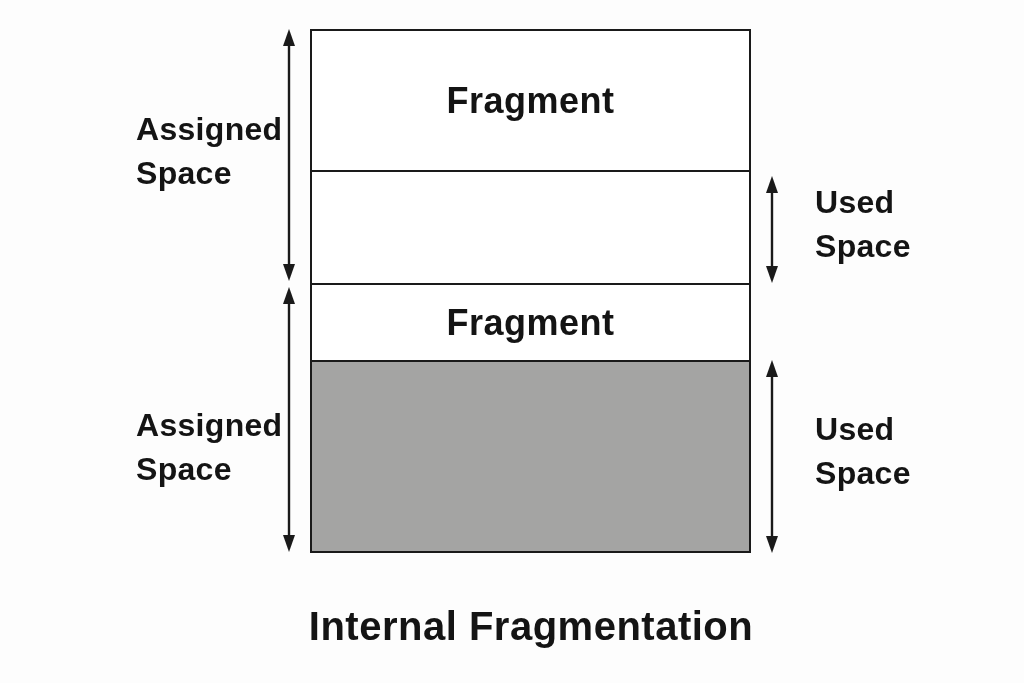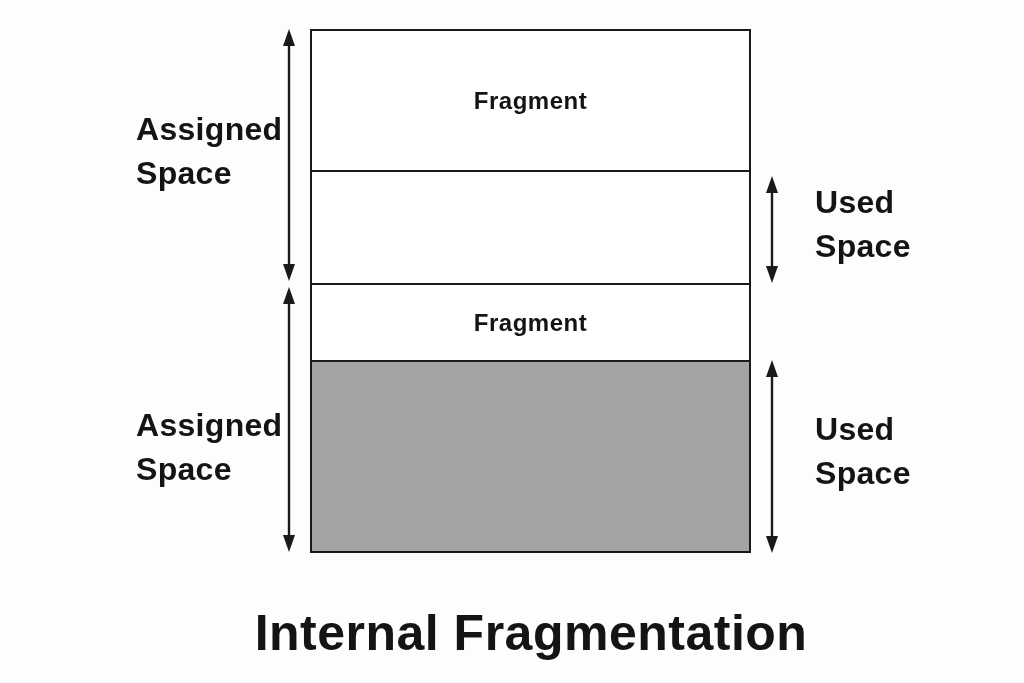--- a/index.html
+++ b/index.html
@@ -21,40 +21,40 @@
   .box{
     position:absolute;left:310px;top:29px;width:441px;height:524px;
     border:2px solid var(--line);background:#ffffff;
   }
   .sec{position:relative;width:100%;display:flex;align-items:center;justify-content:center;}
   .sec-frag-1{height:139px;background:#ffffff;}
   .sec-used-1{height:113px;background:#ffffff;border-top:2px solid var(--line);}
   .sec-frag-2{height:77px;background:#ffffff;border-top:2px solid var(--line);}
   .sec-used-2{height:191px;background:var(--used-fill);border-top:2px solid var(--line);}
   .frag-label{
-    font-size:24px;font-weight:700;letter-spacing:.5px;color:var(--text);
+    font-size:36px;font-weight:700;letter-spacing:.5px;color:var(--text);
   }
 
   
   .varrow{position:absolute;display:block;}
 
   
   .side-label{
     position:absolute;font-size:32px;font-weight:700;letter-spacing:.3px;
     line-height:44px;white-space:pre-line;color:var(--text);margin-left:19px;
   }
   .lbl-assigned-1{left:117px;top:107px;}
   .lbl-assigned-2{left:117px;top:403px;}
   .lbl-used-1{left:796px;top:180px;}
   .lbl-used-2{left:796px;top:407px;}
 
   
   .title{
     position:absolute;left:531px;top:604px;transform:translateX(-50%);
-    font-size:50px;font-weight:700;letter-spacing:.5px;white-space:nowrap;
+    font-size:40px;font-weight:700;letter-spacing:.5px;white-space:nowrap;
     color:var(--text);
   }
 </style>
 </head>
 <body>
 
 <div class="stage">
 
   <div class="box">
     <div class="sec sec-frag-1">

